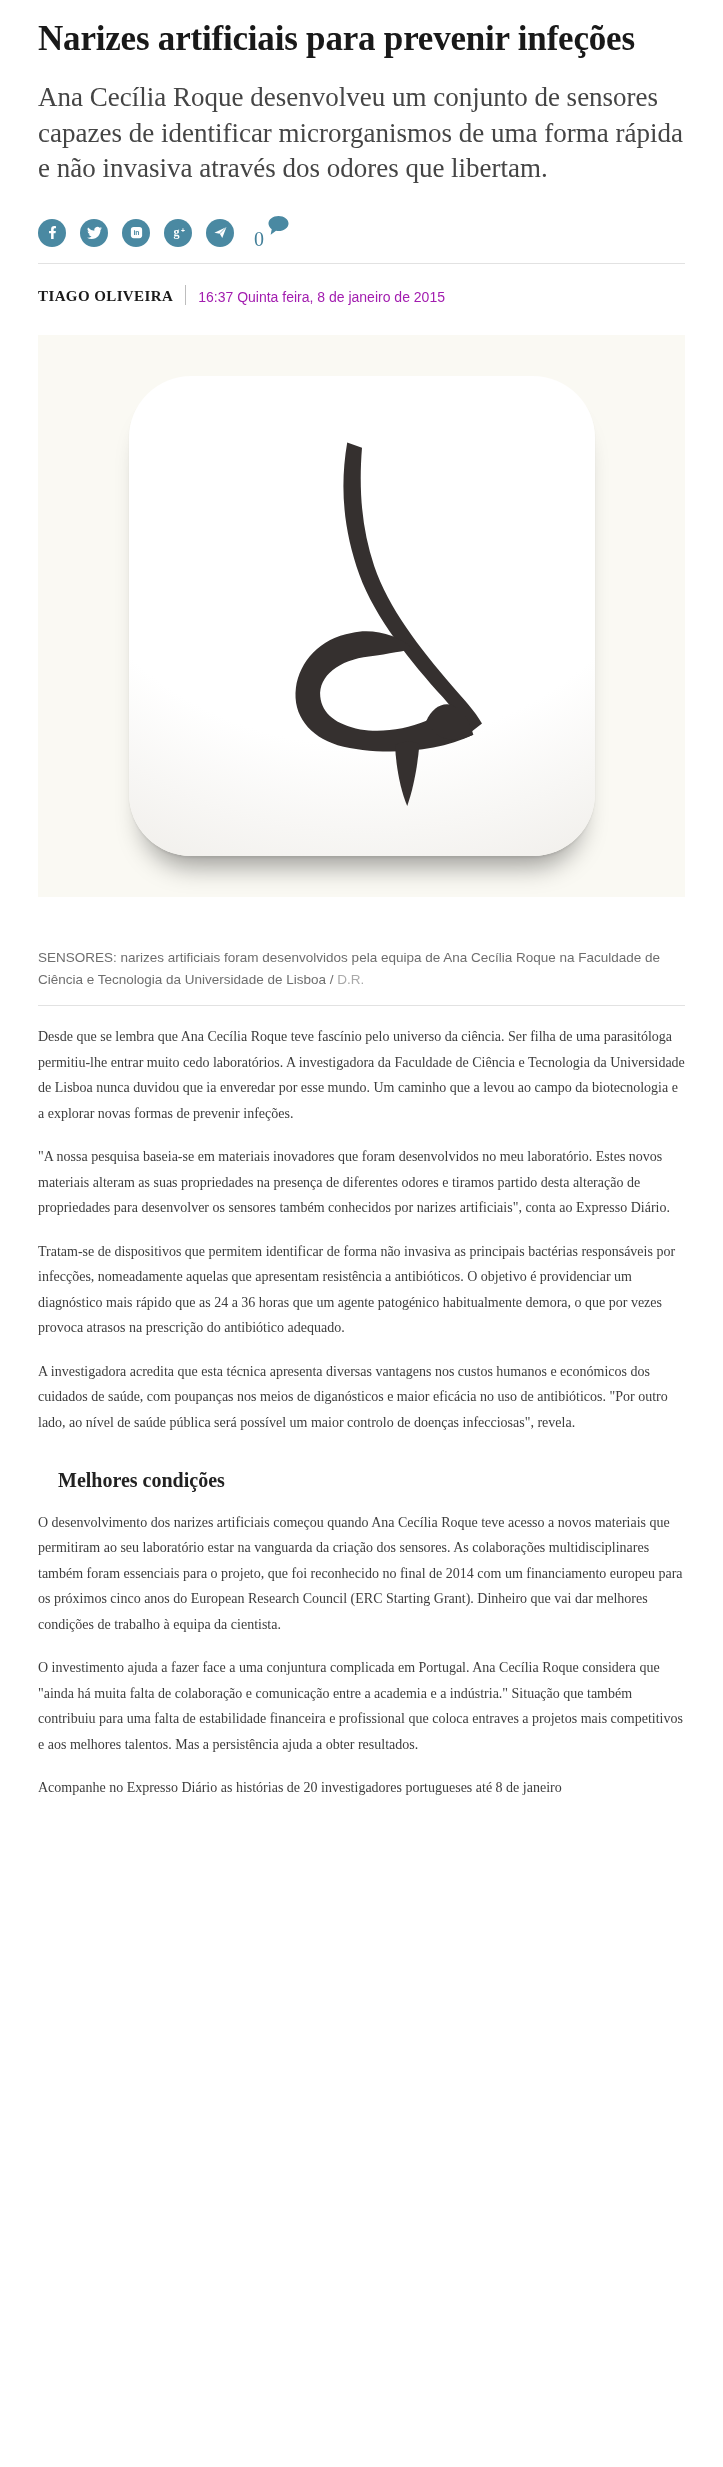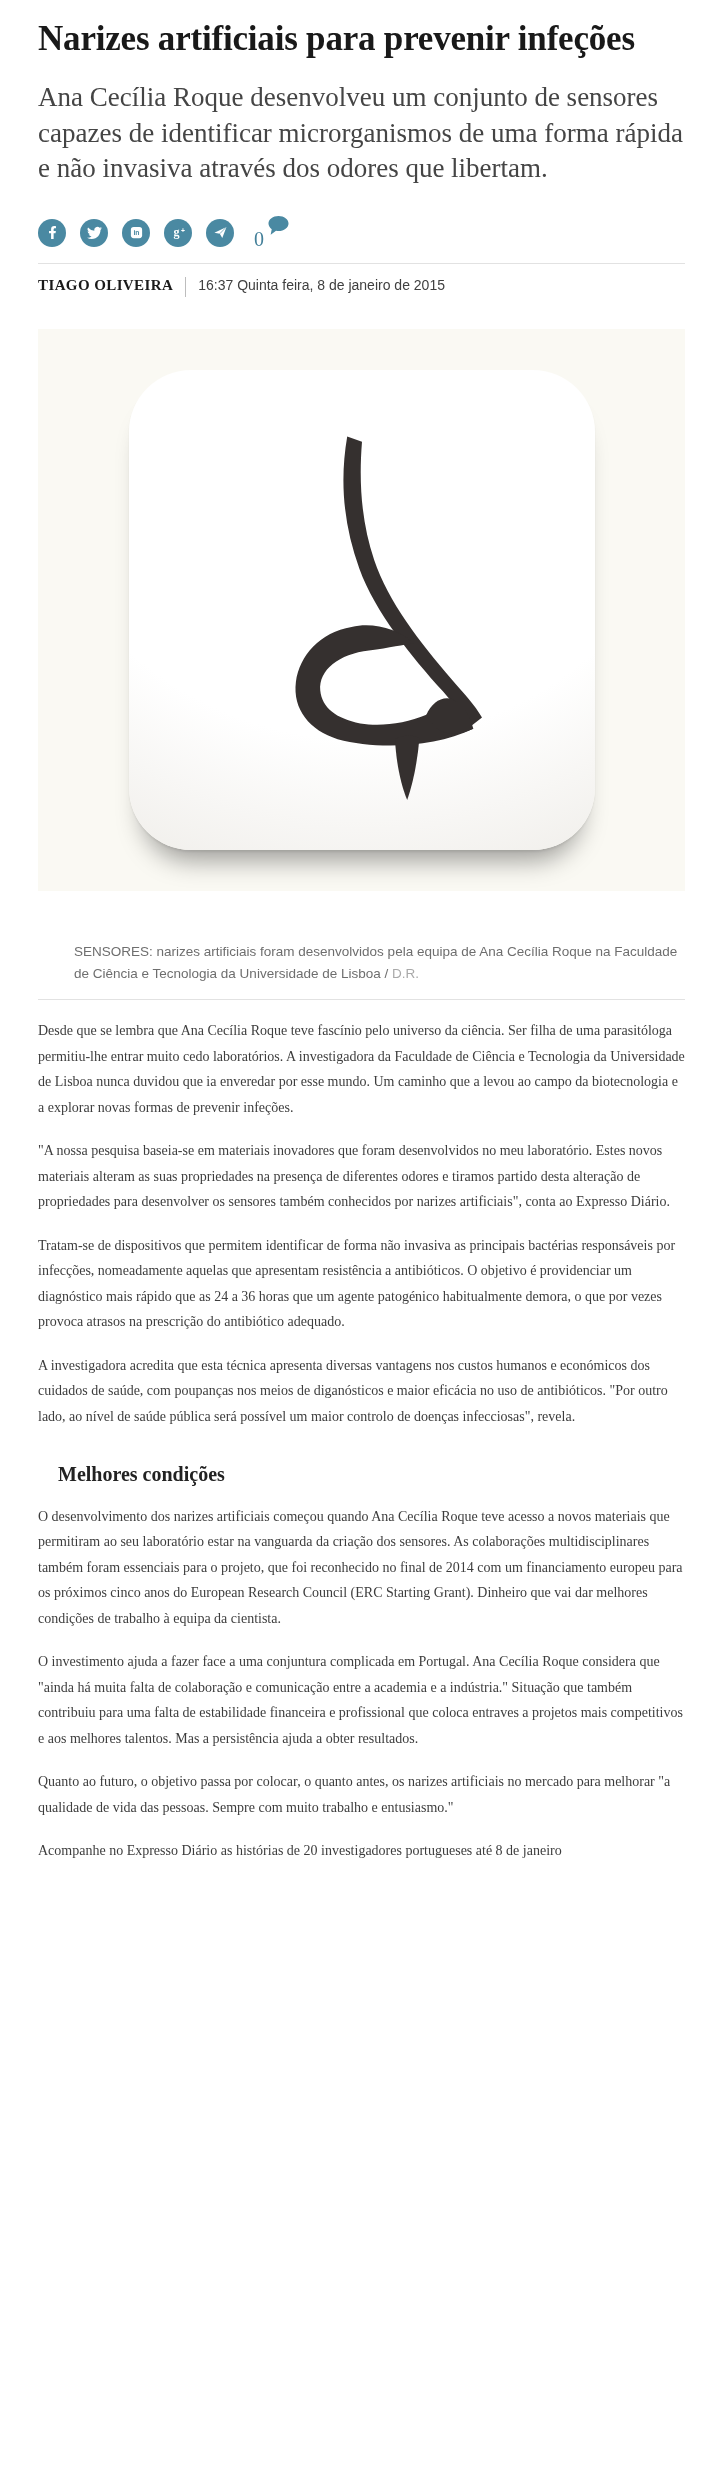--- a/index.html
+++ b/index.html
@@ -31,47 +31,47 @@
     display:flex; align-items:flex-end; margin-left:6px; cursor:pointer;
     font-family:"Liberation Serif", serif;
   }
   .comments-count { font-size:20px; color:#44809a; line-height:1; padding-bottom:1px; }
   .comment-bubble { margin-left:3px; margin-bottom:10px; }
 
   .divider { border:none; border-top:1px solid #e2e2e2; margin:0; }
   .divider.top { margin-top:14px; }
 
   
-  .byline { display:flex; align-items:flex-start; margin-top:13px; height:22px; }
+  .byline { display:flex; align-items:flex-end; margin-top:19px; height:22px; }
   .byline .author {
     font-size:15px; font-weight:700; color:#1a1a1a; letter-spacing:0.4px;
     font-family:"Liberation Serif", serif;
   }
   .byline .sep { width:1px; height:20px; background:#bdbdbd; margin:0 12px; }
   .byline .datetime {
     font-family:"Liberation Sans", sans-serif;
-    font-size:14px; color:#404040;
+    font-size:14px; color:#a21caf;
   }
 
   
   figure.hero { margin-top:30px; }
   .hero-stage {
     background:#faf9f3; height:562px;
     display:flex; align-items:center; justify-content:center;
   }
   .app-square {
     width:466px; height:480px; border-radius:62px;
     background:radial-gradient(120% 105% at 50% 16%, #ffffff 58%, #f0eeea 92%, #e4e1dc 100%);
     box-shadow:0 2px 2px rgba(0,0,0,0.06), 0 24px 26px -14px rgba(0,0,0,0.38);
     display:flex; align-items:center; justify-content:center;
   }
   .app-square svg { display:block; }
   figcaption {
     margin-top:50px; font-family:"Liberation Sans", sans-serif;
-    font-size:13.5px; line-height:1.65; color:#6e6e6e; max-width:640px;margin-left:36px;
+    font-size:13.5px; line-height:1.65; color:#6e6e6e; max-width:640px;
   }
   figcaption .credit { color:#a9a9a9; }
   .divider.under-caption { margin-top:14px; }
 
   
   .article-body { margin-top:2px; }
   .article-body p {
     font-size:14px; line-height:1.82; color:#3d3d3d; margin-top:18px;
   }
   h2.subheading {
@@ -171,17 +171,16 @@
   <hr class="divider under-caption">
 
   <div class="article-body">
     <p>Desde que se lembra que Ana Cecília Roque teve fascínio pelo universo da ciência. Ser filha de uma parasitóloga permitiu-lhe entrar muito cedo laboratórios. A investigadora da Faculdade de Ciência e Tecnologia da Universidade de Lisboa nunca duvidou que ia enveredar por esse mundo. Um caminho que a levou ao campo da biotecnologia e a explorar novas formas de prevenir infeções.</p>
     <p>"A nossa pesquisa baseia-se em materiais inovadores que foram desenvolvidos no meu laboratório. Estes novos materiais alteram as suas propriedades na presença de diferentes odores e tiramos partido desta alteração de propriedades para desenvolver os sensores também conhecidos por narizes artificiais", conta ao Expresso Diário.</p>
     <p>Tratam-se de dispositivos que permitem identificar de forma não invasiva as principais bactérias responsáveis por infecções, nomeadamente aquelas que apresentam resistência a antibióticos. O objetivo é providenciar um diagnóstico mais rápido que as 24 a 36 horas que um agente patogénico habitualmente demora, o que por vezes provoca atrasos na prescrição do antibiótico adequado.</p>
     <p>A investigadora acredita que esta técnica apresenta diversas vantagens nos custos humanos e económicos dos cuidados de saúde, com poupanças nos meios de diganósticos e maior eficácia no uso de antibióticos. "Por outro lado, ao nível de saúde pública será possível um maior controlo de doenças infecciosas", revela.</p>
     <h2 class="subheading">Melhores condições</h2>
     <p>O desenvolvimento dos narizes artificiais começou quando Ana Cecília Roque teve acesso a novos materiais que permitiram ao seu laboratório estar na vanguarda da criação dos sensores. As colaborações multidisciplinares também foram essenciais para o projeto, que foi reconhecido no final de 2014 com um financiamento europeu para os próximos cinco anos do European Research Council (ERC Starting Grant). Dinheiro que vai dar melhores condições de trabalho à equipa da cientista.</p>
     <p>O investimento ajuda a fazer face a uma conjuntura complicada em Portugal. Ana Cecília Roque considera que "ainda há muita falta de colaboração e comunicação entre a academia e a indústria." Situação que também contribuiu para uma falta de estabilidade financeira e profissional que coloca entraves a projetos mais competitivos e aos melhores talentos. Mas a persistência ajuda a obter resultados.</p>
-    <p>Quanto ao futuro, o objetivo passa por colocar, o quanto antes, os narizes artificiais no mercado para melhorar "a qualidade de vida das pessoas. Sempre com muito trabalho e entusiasmo."</p>
     <p>Acompanhe no Expresso Diário as histórias de 20 investigadores portugueses até 8 de janeiro</p>
   </div>
 
 </div>
 
 </body></html>

